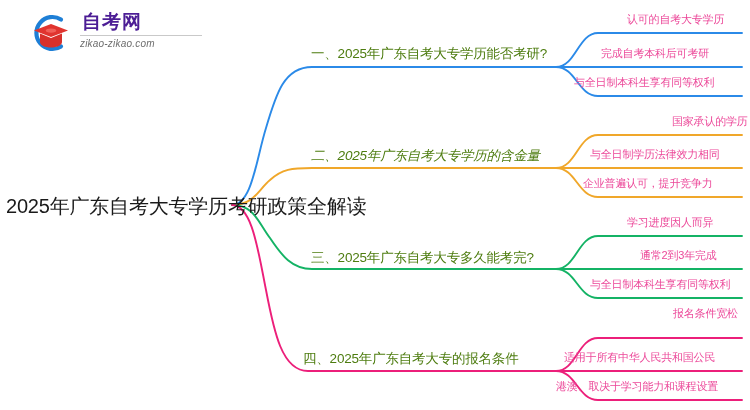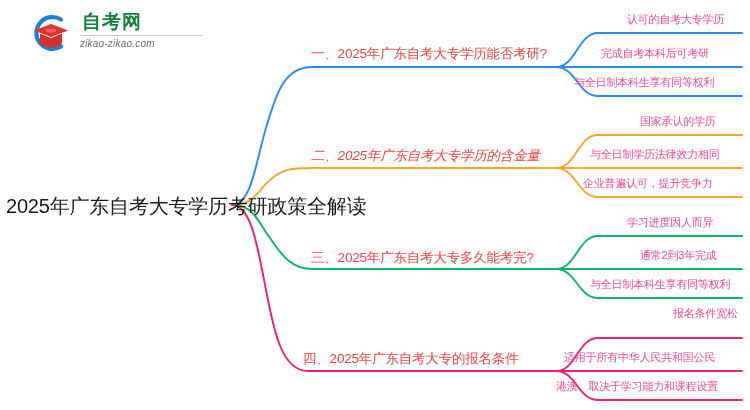--- a/index.html
+++ b/index.html
@@ -34,21 +34,21 @@
   #logo-text-block {
     position: absolute;
     left: 52px;
     top: 0px;
     width: 125px;
     height: 44px;
   }
   #logo-cn {
     font-size: 19px;
     font-weight: bold;
-    color: #15803d;
+    color: #4c1d95;
     letter-spacing: 1px;
     line-height: 24px;
     padding-left: 2px;
   }
   #logo-rule {
     width: 122px;
     height: 1px;
     background: #c9c9c9;
     margin-top: 1px;
   }
@@ -79,21 +79,21 @@
     left: 0;
     top: 0;
     width: 750px;
     height: 410px;
   }
 
   
   .branch-label {
     position: absolute;
     font-size: 13.5px;
-    color: #ef4444;
+    color: #4d7c0f;
     white-space: nowrap;
     letter-spacing: -0.2px;
   }
   .b1 { left: 311px; top: 45px; }
   .b2 { left: 311px; top: 147px; font-style: italic; }
   .b3 { left: 311px; top: 249px; }
   .b4 { left: 303px; top: 350px; }
 
   
   .leaf-label {
@@ -156,21 +156,21 @@
 
 <div class="branch-label b1">一、2025年广东自考大专学历能否考研?</div>
 <div class="branch-label b2">二、2025年广东自考大专学历的含金量</div>
 <div class="branch-label b3">三、2025年广东自考大专多久能考完?</div>
 <div class="branch-label b4">四、2025年广东自考大专的报名条件</div>
 
 <div class="leaf-label" style="left:627px; top:12px;">认可的自考大专学历</div>
 <div class="leaf-label" style="left:601px; top:46px;">完成自考本科后可考研</div>
 <div class="leaf-label" style="left:574px; top:75px;">与全日制本科生享有同等权利</div>
 
-<div class="leaf-label" style="left:640px; top:114px;">国家承认的学历</div>
+<div class="leaf-label" style="left:672px; top:114px;">国家承认的学历</div>
 <div class="leaf-label" style="left:590px; top:147px;">与全日制学历法律效力相同</div>
 <div class="leaf-label" style="left:583px; top:176px;">企业普遍认可，提升竞争力</div>
 
 <div class="leaf-label" style="left:627px; top:215px;">学习进度因人而异</div>
 <div class="leaf-label" style="left:640px; top:248px;">通常2到3年完成</div>
 <div class="leaf-label" style="left:590px; top:277px;">与全日制本科生享有同等权利</div>
 
 <div class="leaf-label" style="left:640px; top:306px;margin-left:33px;">报名条件宽松</div>
 <div class="leaf-label" style="left:564px; top:350px;">适用于所有中华人民共和国公民</div>
 <div class="leaf-label" style="left:556px; top:379px;">港澳、取决于学习能力和课程设置</div>

